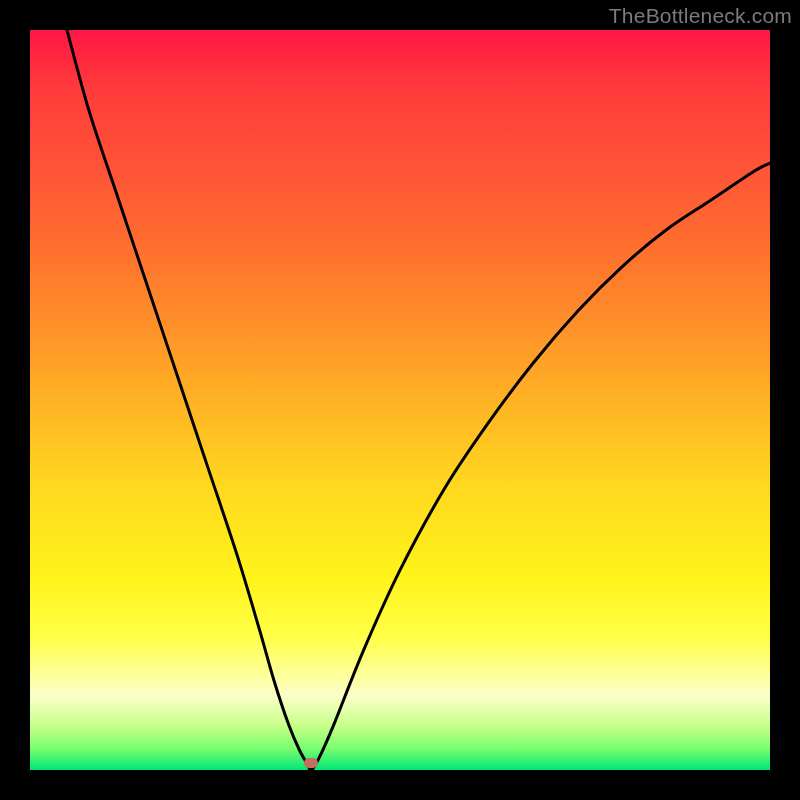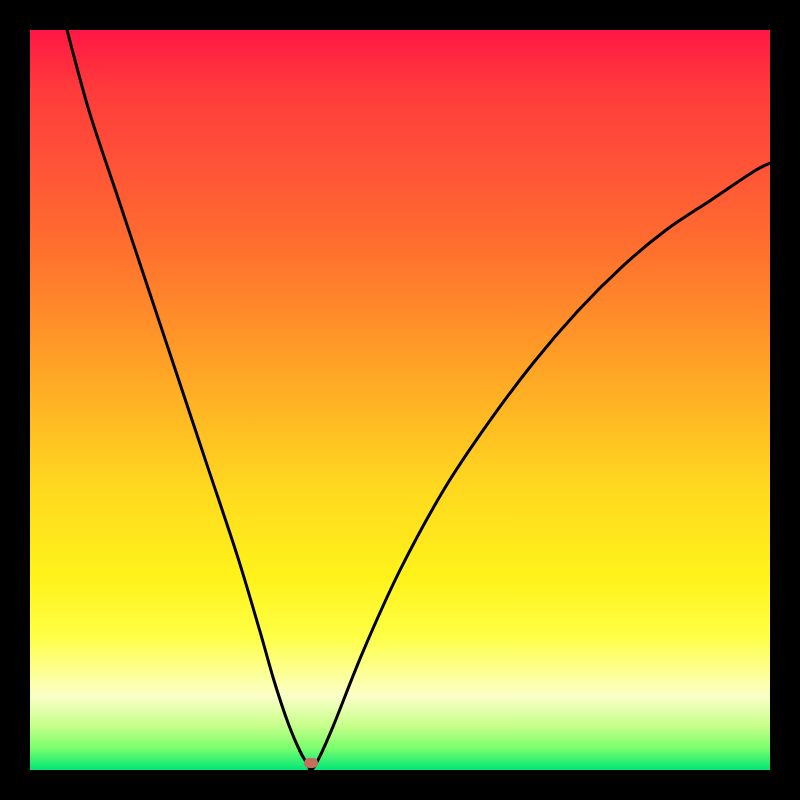--- a/index.html
+++ b/index.html
@@ -53,19 +53,20 @@
     font-size: 21px;
     font-weight: 500;
     color: #7b7b7b;
     letter-spacing: 0.2px;
   }
 </style>
 </head>
 <body>
 
 <div class="frame">
+  <div class="watermark">TheBottleneck.com</div>
   <div class="plot">
     <svg class="curve" viewBox="0 0 740 740" preserveAspectRatio="none">
       <path d="M 37 0 C 40.552 13.023999999999997, 50.912000000000006 54.16799999999999, 59.2 81.39999999999998 C 67.488 108.63199999999996, 79.328 141.78399999999993, 88.8 170.19999999999993 C 98.27199999999999 198.61599999999993, 108.928 230.584, 118.4 259 C 127.87200000000001 287.416, 138.528 319.38399999999996, 148 347.79999999999995 C 157.472 376.21599999999995, 168.128 408.184, 177.6 436.6 C 187.072 465.016, 198.912 499.352, 207.20000000000002 525.4 C 215.48800000000003 551.448, 223.48000000000002 579.2719999999999, 229.4 599.4 C 235.32 619.528, 239.46400000000003 635.808, 244.20000000000002 651.2 C 248.936 666.5920000000001, 254.856 684.352, 259 695.6 C 263.144 706.8480000000001, 267.14 715.3432, 270.09999999999997 721.5 C 273.05999999999995 727.6568, 275.724 731.12, 277.5 734.08 C 279.276 737.0400000000001, 279.424 740.8288, 281.2 740 C 282.976 739.1712, 285.048 736.004, 288.6 728.9 C 292.15200000000004 721.7959999999999, 296.296 712.768, 303.4 695.6 C 310.50399999999996 678.432, 322.344 646.464, 333 621.6 C 343.656 596.736, 356.976 566.248, 370 540.2 C 383.024 514.152, 400.192 482.48, 414.40000000000003 458.8 C 428.60800000000006 435.12, 444.592 412.32800000000003, 458.8 392.20000000000005 C 473.00800000000004 372.07200000000006, 488.992 350.75999999999993, 503.20000000000005 332.99999999999994 C 517.408 315.23999999999995, 533.392 296.592, 547.6 281.2 C 561.808 265.808, 577.792 249.82399999999996, 592 236.79999999999995 C 606.208 223.77599999999995, 622.192 210.45600000000007, 636.4 199.80000000000007 C 650.608 189.14400000000006, 666.5920000000001 179.67199999999997, 680.8000000000001 170.19999999999993 C 695.008 160.7279999999999, 715.728 146.5199999999999, 725.1999999999999 140.5999999999999 C 734.6719999999999 134.67999999999992, 737.632 134.38400000000001, 740 133.20000000000005" fill="none" stroke="#000" stroke-width="3" stroke-linejoin="round" stroke-linecap="round"></path>
     </svg>
     <div class="marker" style="left: 281.2px; top: 732.6px; background: rgb(197, 109, 94);"></div>
   </div>
 </div>
 
 </body></html>

